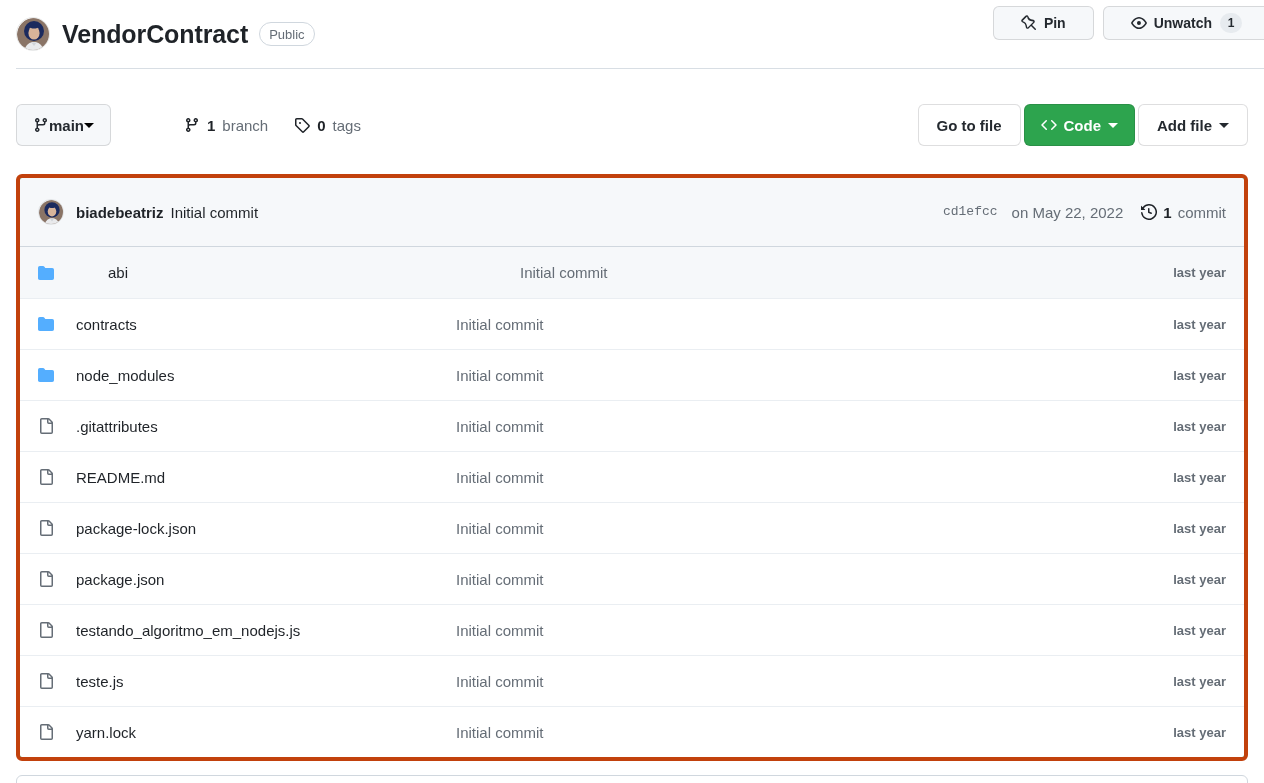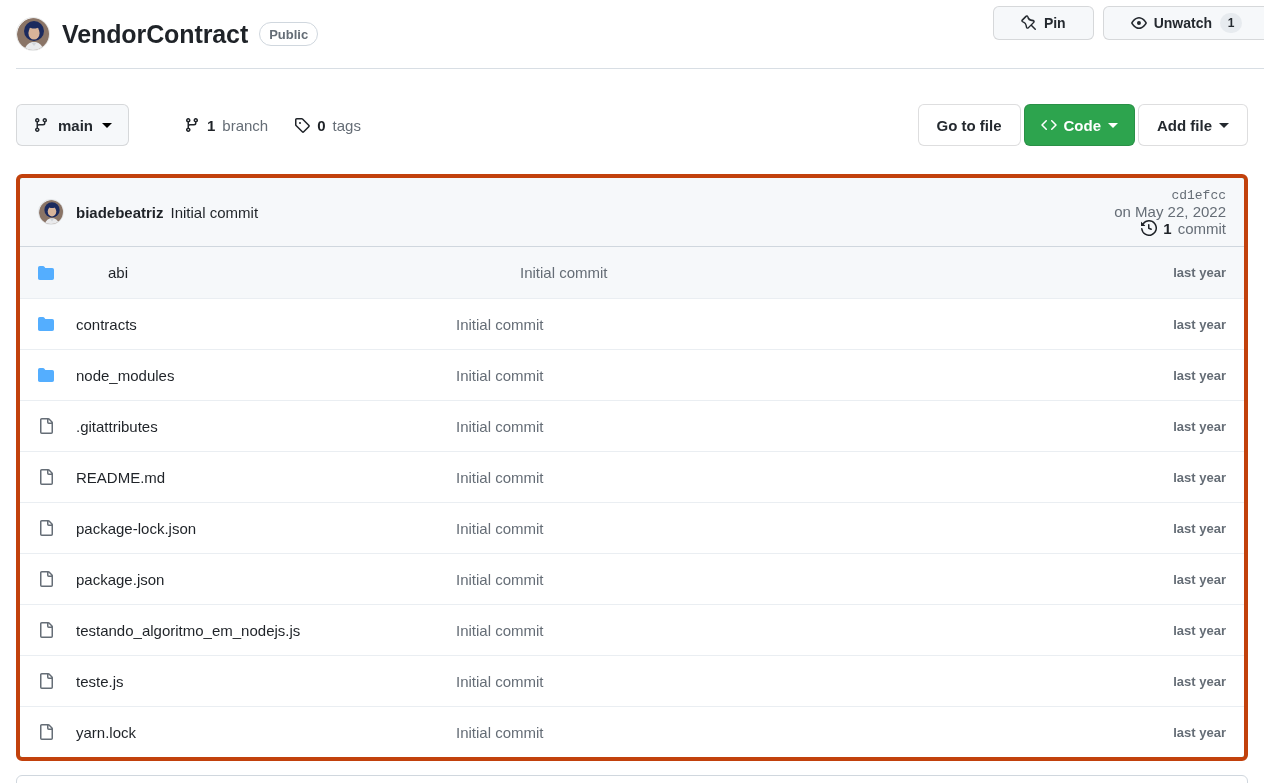--- a/index.html
+++ b/index.html
@@ -28,21 +28,21 @@
     font-size: 25px; font-weight: 700; letter-spacing: -0.1px;
     color: #1F2328;
     white-space: nowrap;
   }
   .vis-badge {
     margin-left: 11px;
     display: inline-flex; align-items: center; justify-content: center;
     height: 24px; padding: 0 9px;
     border: 1px solid #d0d7de; border-radius: 2em;
     font-size: 13px; line-height: 1; color: #656d76;
-    font-weight: 700;
+    font-weight: 400;
   }
   .head-actions {
     position: absolute; right: -6px; top: 6px;
     display: flex; align-items: center; gap: 9px;
   }
   .btn {
     display: inline-flex; align-items: center; justify-content: center;
     gap: 7px;
     height: 34px; padding: 0 27px;
     border: 1px solid rgba(31,35,40,0.15); border-radius: 6px;
@@ -65,21 +65,21 @@
     height: 1px; background: #d8dee4;
   }
 
   
   .toolbar {
     position: absolute; left: 16px; top: 104px; right: 16px; height: 42px;
   }
   .branch-btn {
     position: absolute; left: 0; top: 0;
     height: 42px; padding: 0 16px;
-    display: inline-flex; align-items: center; gap: 9px;
+    display: inline-flex; align-items: center; 
     background: #f6f8fa; border: 1px solid rgba(31,35,40,0.15);
     border-radius: 6px; cursor: pointer;
   }
   .branch-btn .bname { font-size: 15px; font-weight: 700; color: #24292f; }
   .meta-links {
     position: absolute; left: 168px; top: 0; height: 42px;
     display: flex; align-items: center; gap: 26px;
   }
   .meta-link {
     display: inline-flex; align-items: center; gap: 7px;
@@ -114,21 +114,21 @@
     flex: 0 0 auto; border: 1px solid rgba(31,35,40,0.10);
   }
   .commit-author {
     margin-left: 12px; font-size: 15px; font-weight: 700; color: #1F2328;
     cursor: pointer;
   }
   .commit-msg {
     margin-left: 7px; font-size: 15px; color: #1F2328; cursor: pointer;
   }
   .commit-right {
-    margin-left: auto; display: flex; align-items: flex-end;  flex-direction: column;
+    margin-left: auto; display: flex; align-items: flex-start; gap: 14px;
   }
   .sha {
     font-family: "Liberation Mono", monospace;
     font-size: 13px; color: #656d76; cursor: pointer;
   }
   .cdate { font-size: 15px; color: #656d76; }
   .ccount {
     display: inline-flex; align-items: center; gap: 6px;
     font-size: 15px; color: #656d76; cursor: pointer; margin-left: 4px;
   }

